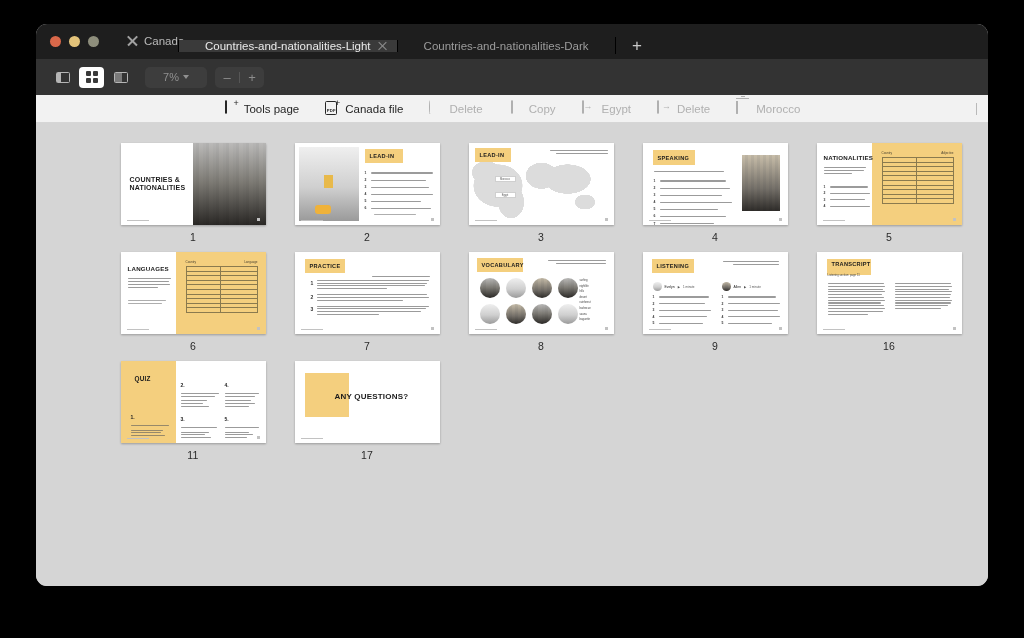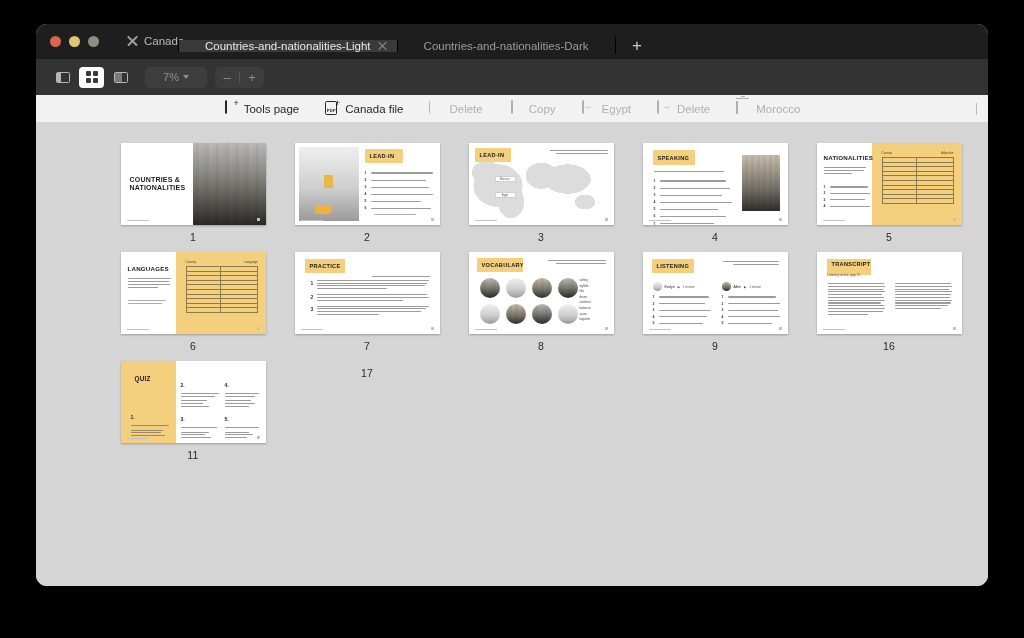--- a/index.html
+++ b/index.html
@@ -859,20 +859,25 @@
               <span class="tinyline" style="width:22px"></span>
             </div>
           </div>
           <span class="foot"></span>
               <span class="pg"></span>
         </div>
         <div class="pnum">11</div>
       </div>
 
       <div class="cell">
+        <div class="thumb">
+          <div class="yellow" style="position:absolute;left:10px;top:12px;width:44px;height:44px;"></div>
+          <div class="slide-title" style="position:absolute;left:40px;top:32px;font-size:8px;white-space:nowrap;">ANY QUESTIONS?</div>
+          <span class="foot"></span>
+        </div>
         <div class="pnum">17</div>
       </div>
 
     </div>
   </div>
 
  </div>
 </div>
 
 </body></html>

